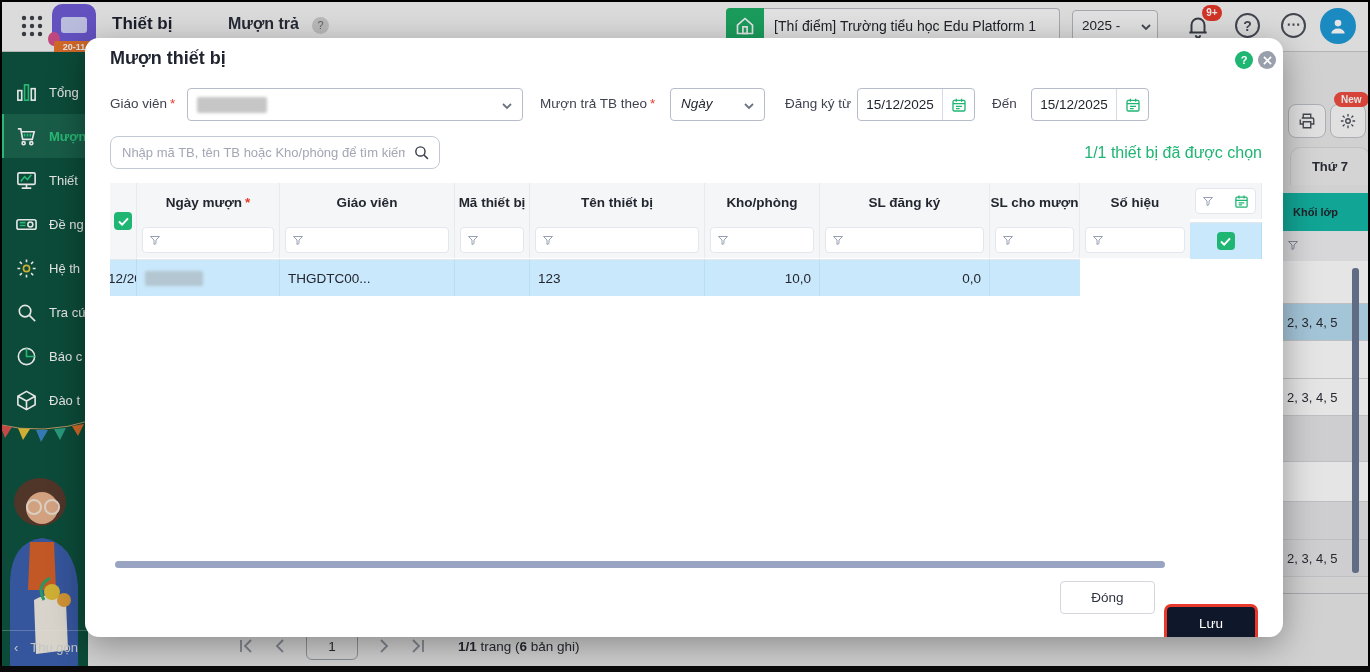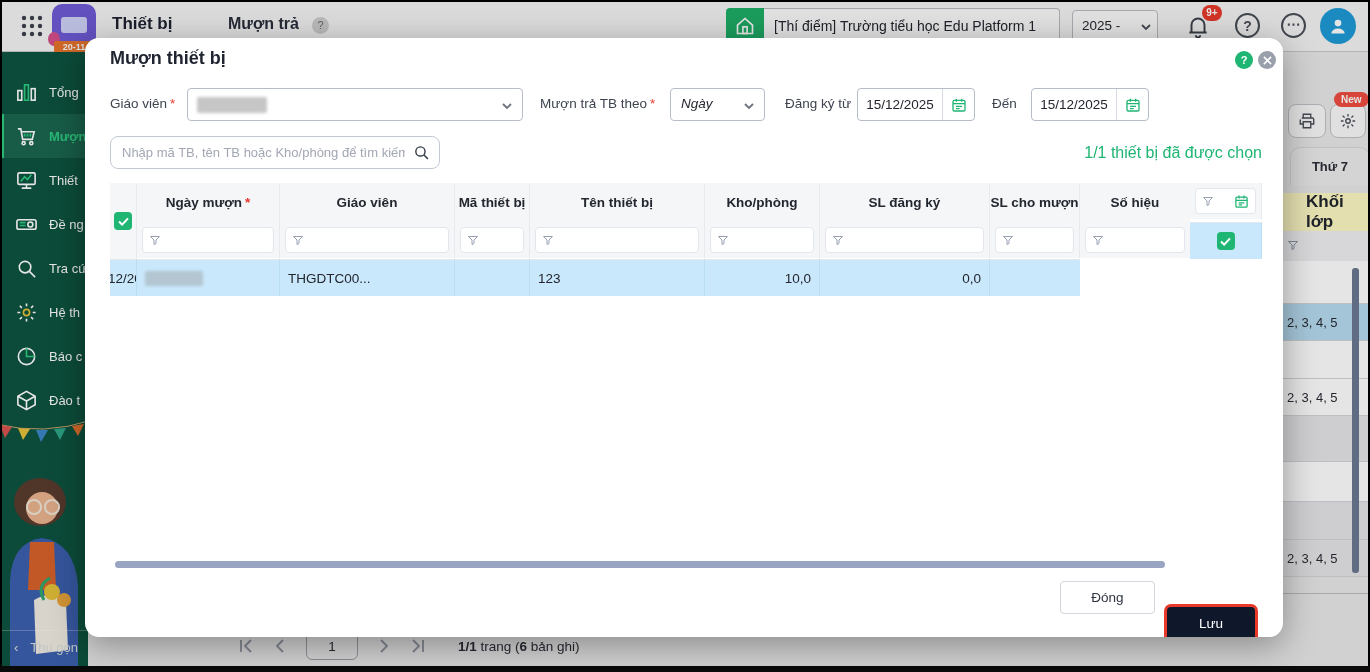--- a/index.html
+++ b/index.html
@@ -34,21 +34,21 @@
   .side-item.active .lbl{color:#2ecc81;font-weight:bold;}
   .side-footer{position:absolute;left:0;right:0;bottom:8px;height:34px;border-top:1px solid rgba(255,255,255,.25);color:#d8ded9;font-size:13px;display:flex;align-items:center;gap:12px;padding-left:14px;}
   .bunting{position:absolute;left:-4px;top:366px;}
   .illus{position:absolute;left:0;top:398px;}
 
   
   .rp{position:absolute;z-index:1;}
   .tool-btn{background:#fafafa;border:1px solid #bfc2c8;border-radius:8px;display:flex;align-items:center;justify-content:center;}
   .new-badge{background:#f04c41;color:#fff;font-size:10px;font-weight:bold;border-radius:8px;padding:2px 7px;z-index:2;}
   .day-tab{background:#ececee;border:1px solid #d7d8dc;border-bottom:none;border-radius:10px 10px 0 0;font-size:13px;font-weight:bold;color:#2c2f38;display:flex;align-items:center;justify-content:center;}
-  .grade-head{background:#fef9c3;font-size:17px;font-weight:bold;color:#23262e;display:flex;align-items:center;padding-left:23px;}
+  .grade-head{background:#14b8a6;font-size:11px;font-weight:bold;color:#23262e;display:flex;align-items:center;padding-left:10px;}
   .bg-row{font-size:13px;color:#2a2d35;display:flex;align-items:center;padding-left:4px;border-bottom:1px solid #d4d5da;background:#fff;}
   .bg-row.blue{background:#b7dcf1;}
   .bg-row.gray{background:#e6e6e9;}
   .vscroll{background:#6b7894;border-radius:3px;}
   .bottombar{position:absolute;left:88px;right:0;bottom:8px;height:36px;z-index:1;display:flex;align-items:center;color:#5a5f68;}
   .pg-ic{margin:0 10px;display:flex;align-items:center;}
   .pg-box{width:52px;height:28px;border:1px solid #9aa0a8;border-radius:6px;background:transparent;text-align:center;font-size:13.5px;color:#2b2e36;margin:0 10px;}
   .pg-info{font-size:13.5px;color:#2b2e36;margin-left:22px;}
   .pg-info b{font-weight:bold;}
 
@@ -176,31 +176,31 @@
     <div class="side-item">
       <svg width="23" height="23" viewBox="0 0 24 24" fill="none" stroke="#fff" stroke-width="1.7">
           <rect x="2" y="7" width="20" height="10" rx="2"></rect>
           <circle cx="16" cy="12" r="2.6"></circle>
           <path d="M5 10 H11 M5 13 H11" stroke="#2ecc81"></path>
         </svg>
       <span class="lbl">Đề ng</span>
     </div>
     <div class="side-item">
       <svg width="23" height="23" viewBox="0 0 24 24" fill="none" stroke="#fff" stroke-width="1.7">
+          <circle cx="12" cy="12" r="3.2" stroke="#e7c23a"></circle>
+          <path d="M12 2.5 V5.5 M12 18.5 V21.5 M2.5 12 H5.5 M18.5 12 H21.5 M5 5 L7.2 7.2 M16.8 16.8 L19 19 M19 5 L16.8 7.2 M7.2 16.8 L5 19"></path>
+        </svg>
+      <span class="lbl">Hệ th</span>
+    </div>
+    <div class="side-item">
+      <svg width="23" height="23" viewBox="0 0 24 24" fill="none" stroke="#fff" stroke-width="1.7">
           <circle cx="10.5" cy="10.5" r="6"></circle>
           <path d="M15 15 L21 21"></path>
         </svg>
       <span class="lbl">Tra cứ</span>
-    </div>
-    <div class="side-item">
-      <svg width="23" height="23" viewBox="0 0 24 24" fill="none" stroke="#fff" stroke-width="1.7">
-          <circle cx="12" cy="12" r="3.2" stroke="#e7c23a"></circle>
-          <path d="M12 2.5 V5.5 M12 18.5 V21.5 M2.5 12 H5.5 M18.5 12 H21.5 M5 5 L7.2 7.2 M16.8 16.8 L19 19 M19 5 L16.8 7.2 M7.2 16.8 L5 19"></path>
-        </svg>
-      <span class="lbl">Hệ th</span>
     </div>
     <div class="side-item">
       <svg width="23" height="23" viewBox="0 0 24 24" fill="none" stroke="#fff" stroke-width="1.7">
           <circle cx="12" cy="12" r="8.5"></circle>
           <path d="M12 3.5 V12 H20.5" stroke="#2ecc81"></path>
         </svg>
       <span class="lbl">Báo c</span>
     </div>
     <div class="side-item">
       <svg width="23" height="23" viewBox="0 0 24 24" fill="none" stroke="#fff" stroke-width="1.7">

